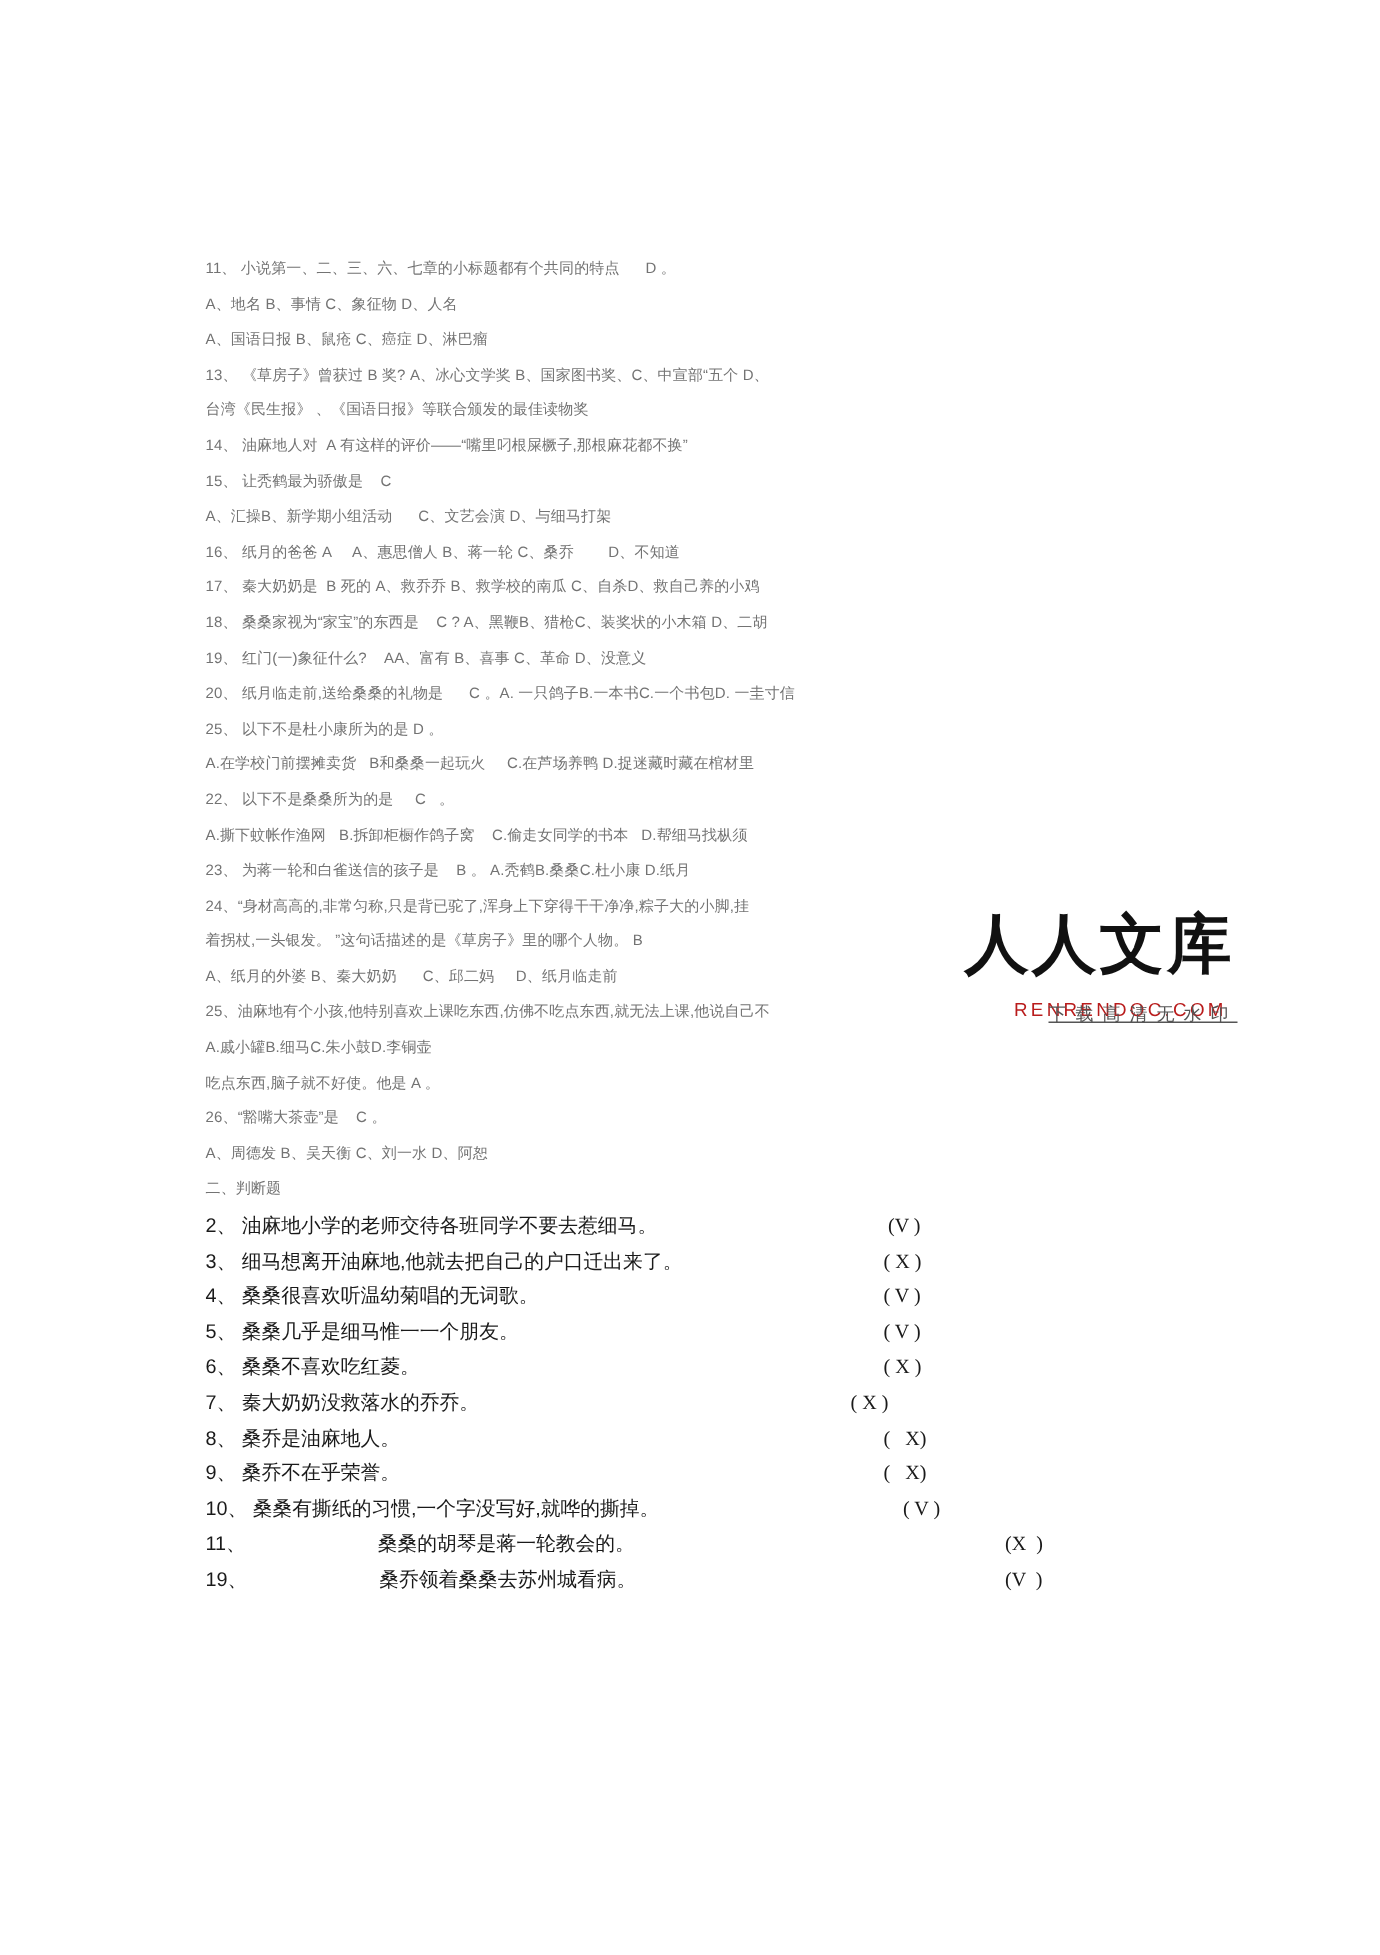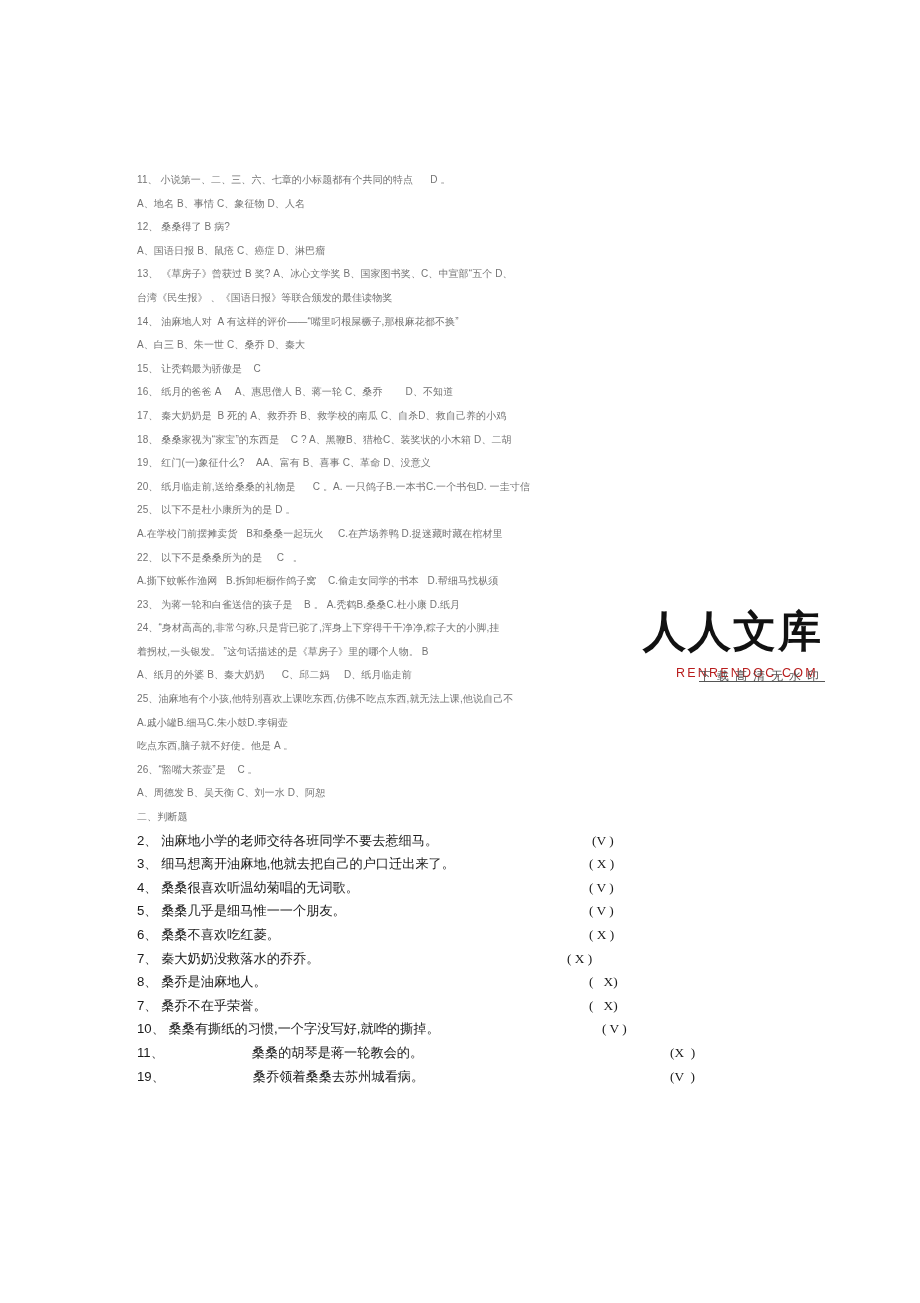--- a/index.html
+++ b/index.html
@@ -64,21 +64,21 @@
     left: 643px;
     top: 608px;
     width: 260px;
     height: 85px;
     pointer-events: none;
   }
   .wm-main {
     position: absolute;
     left: 0;
     top: 0;
-    font-family: Liberation Sans, sans-serif;
+    font-family: Liberation Serif, serif;
     font-weight: bold;
     font-size: 43px;
     line-height: 46px;
     letter-spacing: 2px;
     color: #111111;
     white-space: nowrap;
   }
   .wm-url {
     position: absolute;
     left: 33px;
@@ -104,27 +104,26 @@
 </head>
 <body>
 
 <div class="page">
 
   <div class="doc-body">
 
     <div id="mc-block">
         <div class="line">11、 小说第一、二、三、六、七章的小标题都有个共同的特点      D 。</div>
         <div class="line">A、地名 B、事情 C、象征物 D、人名</div>
-        <div class="line">12、 桑桑得了 B 病?</div>
         <div class="line">A、国语日报 B、鼠疮 C、癌症 D、淋巴瘤</div>
         <div class="line">13、 《草房子》曾获过 B 奖? A、冰心文学奖 B、国家图书奖、C、中宣部“五个 D、</div>
         <div class="line">台湾《民生报》 、《国语日报》等联合颁发的最佳读物奖</div>
         <div class="line">14、 油麻地人对  A 有这样的评价——“嘴里叼根屎橛子,那根麻花都不换”</div>
-        <div class="line">A、白三 B、朱一世 C、桑乔 D、秦大</div>
         <div class="line">15、 让秃鹤最为骄傲是    C</div>
+        <div class="line">A、汇操B、新学期小组活动      C、文艺会演 D、与细马打架</div>
         <div class="line">16、 纸月的爸爸 A     A、惠思僧人 B、蒋一轮 C、桑乔        D、不知道</div>
         <div class="line">17、 秦大奶奶是  B 死的 A、救乔乔 B、救学校的南瓜 C、自杀D、救自己养的小鸡</div>
         <div class="line">18、 桑桑家视为“家宝”的东西是    C ? A、黑鞭B、猎枪C、装奖状的小木箱 D、二胡</div>
         <div class="line">19、 红门(一)象征什么?    AA、富有 B、喜事 C、革命 D、没意义</div>
         <div class="line">20、 纸月临走前,送给桑桑的礼物是      C 。A. 一只鸽子B.一本书C.一个书包D. 一圭寸信</div>
         <div class="line">25、 以下不是杜小康所为的是 D 。</div>
         <div class="line">A.在学校门前摆摊卖货   B和桑桑一起玩火     C.在芦场养鸭 D.捉迷藏时藏在棺材里</div>
         <div class="line">22、 以下不是桑桑所为的是     C   。</div>
         <div class="line">A.撕下蚊帐作渔网   B.拆卸柜橱作鸽子窝    C.偷走女同学的书本   D.帮细马找枞须</div>
         <div class="line">23、 为蒋一轮和白雀送信的孩子是    B 。 A.秃鹤B.桑桑C.杜小康 D.纸月</div>
@@ -141,21 +140,21 @@
     <div class="line">二、判断题</div>
 
     <div id="tf-block">
         <div class="tf-row"><span>2、 油麻地小学的老师交待各班同学不要去惹细马。</span><span class="mark" style="left: 455px;">(V )</span></div>
         <div class="tf-row"><span>3、 细马想离开油麻地,他就去把自己的户口迁出来了。</span><span class="mark" style="left: 452px;">( X )</span></div>
         <div class="tf-row"><span>4、 桑桑很喜欢听温幼菊唱的无词歌。</span><span class="mark" style="left: 452px;">( V )</span></div>
         <div class="tf-row"><span>5、 桑桑几乎是细马惟一一个朋友。</span><span class="mark" style="left: 452px;">( V )</span></div>
         <div class="tf-row"><span>6、 桑桑不喜欢吃红菱。</span><span class="mark" style="left: 452px;">( X )</span></div>
         <div class="tf-row"><span>7、 秦大奶奶没救落水的乔乔。</span><span class="mark" style="left: 430px;">( X )</span></div>
         <div class="tf-row"><span>8、 桑乔是油麻地人。</span><span class="mark" style="left: 452px;">(   X)</span></div>
-        <div class="tf-row"><span>7、 桑乔不在乎荣誉。</span><span class="mark" style="left: 452px;">(   X)</span></div>
+        <div class="tf-row"><span>9、 桑乔不在乎荣誉。</span><span class="mark" style="left: 452px;">(   X)</span></div>
         <div class="tf-row"><span>10、 桑桑有撕纸的习惯,一个字没写好,就哗的撕掉。</span><span class="mark" style="left: 465px;">( V )</span></div>
         <div class="tf-row"><span>11、                        桑桑的胡琴是蒋一轮教会的。</span><span class="mark" style="left: 533px;">(X  )</span></div>
         <div class="tf-row"><span>19、                        桑乔领着桑桑去苏州城看病。</span><span class="mark" style="left: 533px;">(V  )</span></div>
       </div>
 
   </div>
 
   <div class="watermark">
     <div class="wm-main">人人文库</div>
     <div class="wm-url">RENRENDOC.COM</div>

